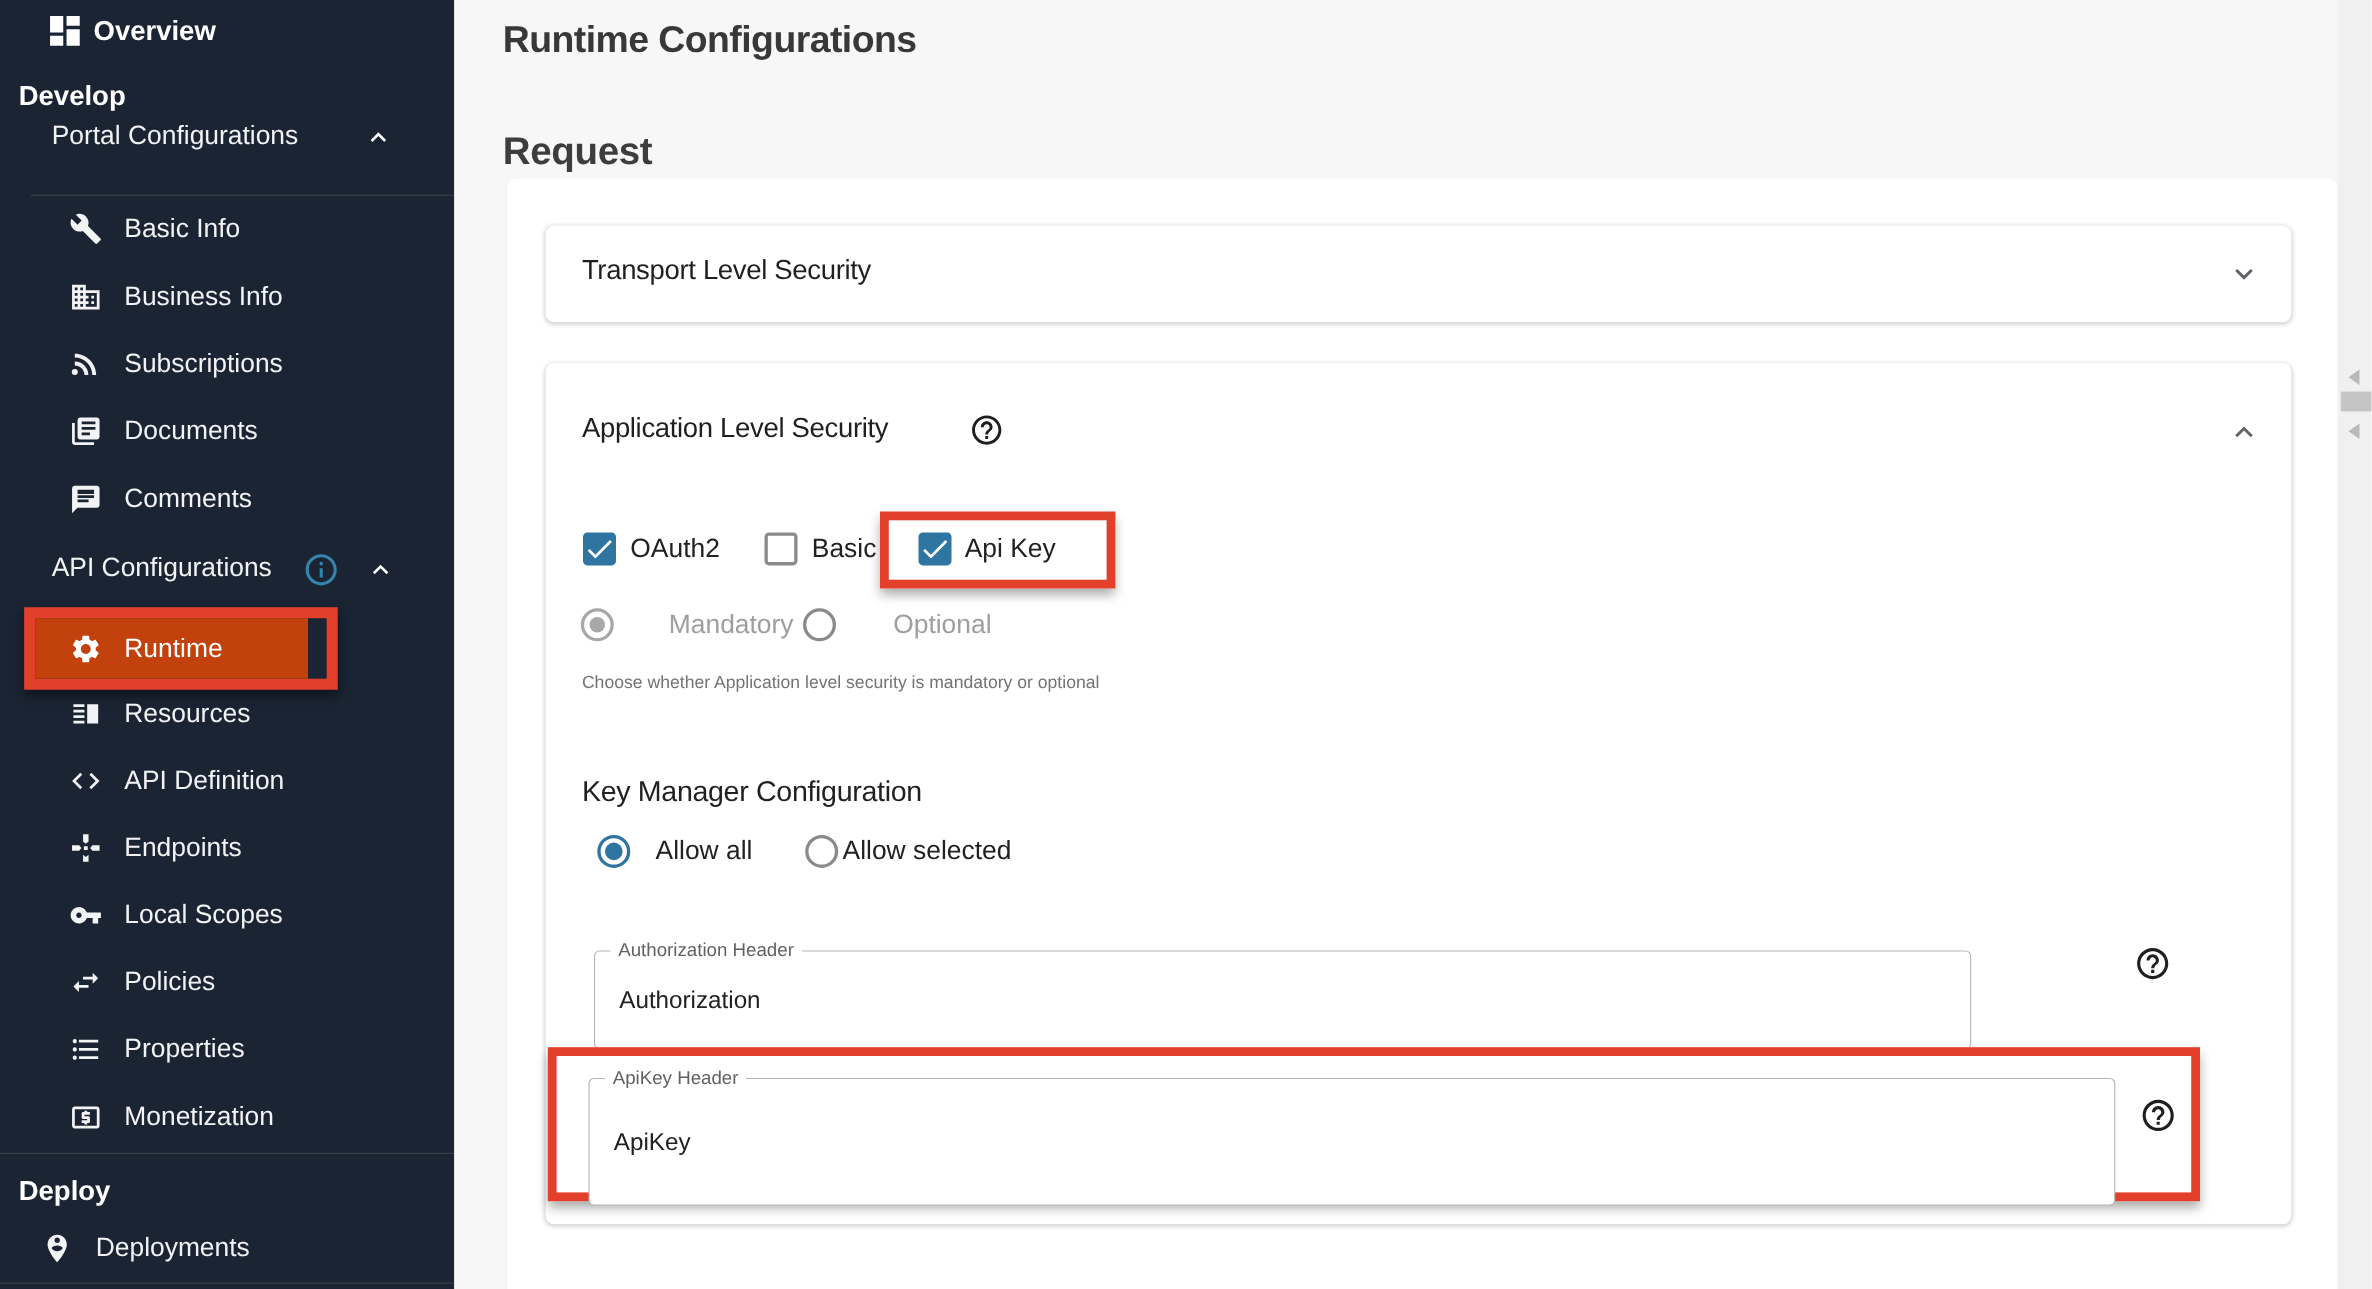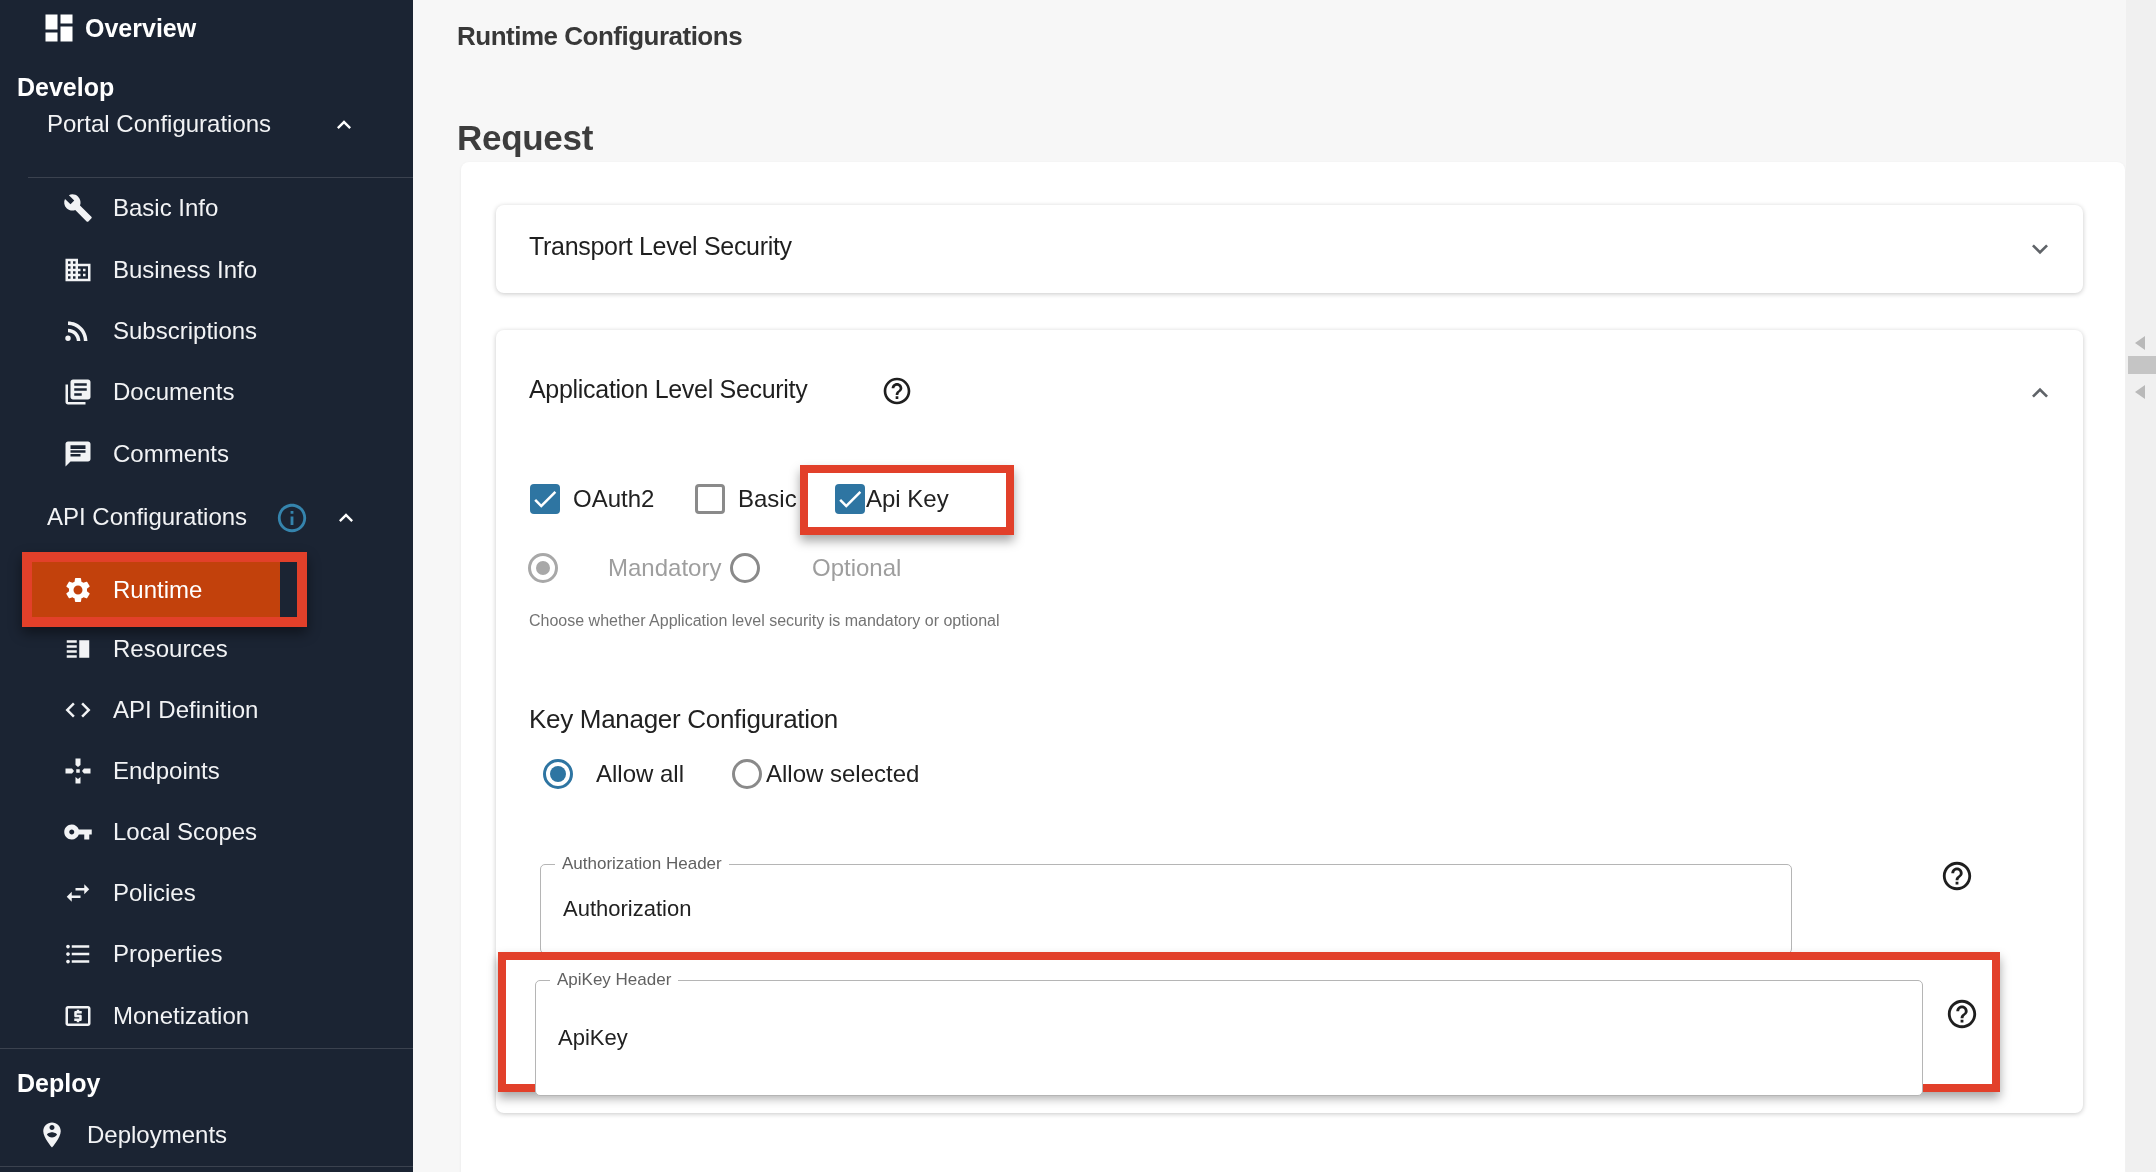--- a/index.html
+++ b/index.html
@@ -29,21 +29,21 @@
   
   .runtime-box { position:absolute; left:22px; top:552px; width:285px; height:75px;
     border:10px solid #e2402a; box-shadow:0 6px 12px rgba(0,0,0,0.45); display:flex; }
   .runtime-row { width:248px; height:100%; background:#c2410c; display:flex; align-items:center; }
   .runtime-row .sicon { width:30px; height:30px; margin-left:31px; }
   .runtime-row .sicon svg { width:30px; height:30px; fill:#fff; }
   .runtime-row .slabel { color:#fff; }
 
   
   .main { position:absolute; left:413px; top:0; width:1743px; height:1172px; background:#f7f7f7; }
-  .page-title { position:absolute; left:44px; top:14px; font-size:26px; line-height:44px; color:#383838; letter-spacing:-0.5px; }
+  .page-title { position:absolute; left:44px; top:14px; font-size:34px; line-height:44px; color:#383838; letter-spacing:-0.5px; }
   .section-heading { position:absolute; left:44px; top:118px; font-size:35px; color:#3d3d3d; letter-spacing:-0.3px; }
   .card { position:absolute; left:48px; top:162px; width:1664px; height:1010px; background:#ffffff;
     border-radius:8px 8px 0 0; box-shadow:0 1px 3px rgba(0,0,0,0.07); }
   .panel { position:absolute; left:35px; width:1587px; background:#fff; border-radius:8px;
     box-shadow:0 1px 5px rgba(0,0,0,0.22); }
   .panel-title { position:absolute; left:33px; font-size:25px; color:#1f1f1f; letter-spacing:-0.3px; white-space:nowrap; }
   .chev-g { position:absolute; width:32px; height:32px; }
   .chev-g svg { width:32px; height:32px; fill:#5f6368; }
   .help-icon { position:absolute; width:32px; height:32px; }
   .help-icon svg { width:100%; height:100%; fill:#1f1f1f; }
@@ -296,21 +296,21 @@
 
         <span class="cb off" style="left:199px;top:154px"></span>
         <span class="ctl-label" style="left:242px;top:154px">Basic</span>
 
         <div class="anno" style="left:304px;top:135px;width:214px;height:70px;z-index:2"></div>
         <span class="cb on z3" style="left:339px;top:154px">
           <svg viewBox="0 0 24 24">
               <path d="M9 16.17L4.83 12l-1.42 1.41L9 19 21 7l-1.41-1.41z"></path>
             </svg>
         </span>
-        <span class="ctl-label z3" style="left:370px;top:154px">Api Key</span>
+        <span class="ctl-label z3" style="left:381px;top:154px">Api Key</span>
 
         <span class="radio sel-dim" style="left:32px;top:223px"></span>
         <span class="ctl-label dim" style="left:82px;top:223px">Mandatory</span>
         <span class="radio off" style="left:234px;top:223px"></span>
         <span class="ctl-label dim" style="left:286px;top:223px">Optional</span>
 
         <span class="helper-text" style="left:33px;top:282px">Choose whether Application level security is mandatory or optional</span>
 
         <span class="sub-heading" style="left:33px;top:374px">Key Manager Configuration</span>
 

